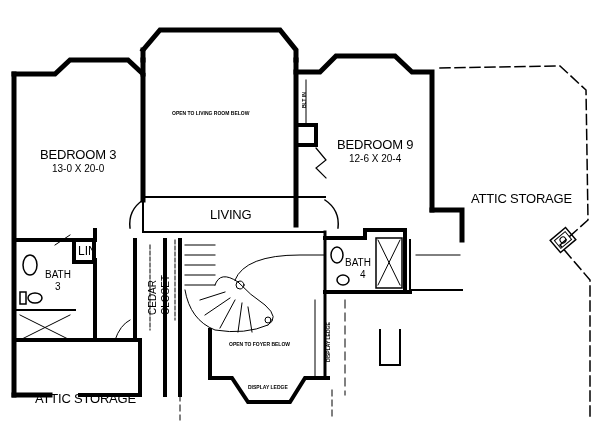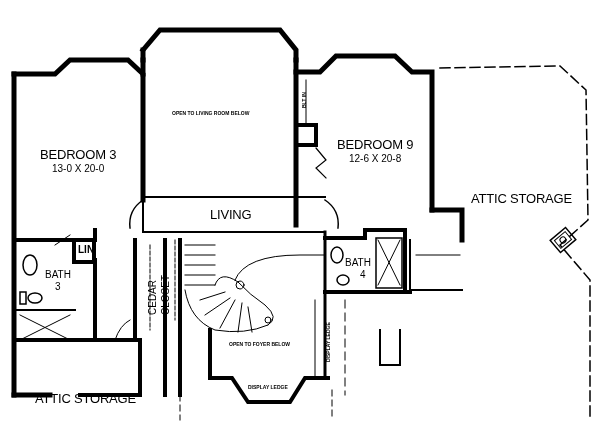--- a/index.html
+++ b/index.html
@@ -110,25 +110,25 @@
     </g>
   </svg>
 
   <div class="lbl big" style="left:40px;top:148px;">BEDROOM 3</div>
   <div class="lbl mid" style="left:52px;top:164px;">13-0 X 20-0</div>
 
   <div class="lbl tiny" style="left:172px;top:111px;">OPEN TO LIVING ROOM BELOW</div>
   <div class="lbl tiny vert" style="left:302px;top:108px;">BLT IN</div>
 
   <div class="lbl big" style="left:337px;top:138px;">BEDROOM 9</div>
-  <div class="lbl mid" style="left:349px;top:154px;">12-6 X 20-8</div>
+  <div class="lbl mid" style="left:349px;top:154px;">12-6 X 20-4</div>
 
   <div class="lbl big" style="left:210px;top:208px;">LIVING</div>
 
-  <div class="lbl mid" style="left:78px;top:245px;font-weight:bold;font-size:10px;">LIN</div>
+  <div class="lbl mid" style="left:78px;top:245px;font-weight:normal;font-size:12px;">LIN</div>
   <div class="lbl mid" style="left:45px;top:270px;">BATH</div>
   <div class="lbl mid" style="left:55px;top:282px;">3</div>
 
   <div class="lbl mid vert" style="left:148px;top:315px;">CEDAR</div>
   <div class="lbl mid vert" style="left:161px;top:315px;">CLOSET</div>
 
   <div class="lbl tiny" style="left:229px;top:342px;">OPEN TO FOYER BELOW</div>
   <div class="lbl tiny" style="left:248px;top:385px;">DISPLAY LEDGE</div>
   <div class="lbl tiny vert" style="left:326px;top:362px;">DISPLAY LEDGE</div>
 

